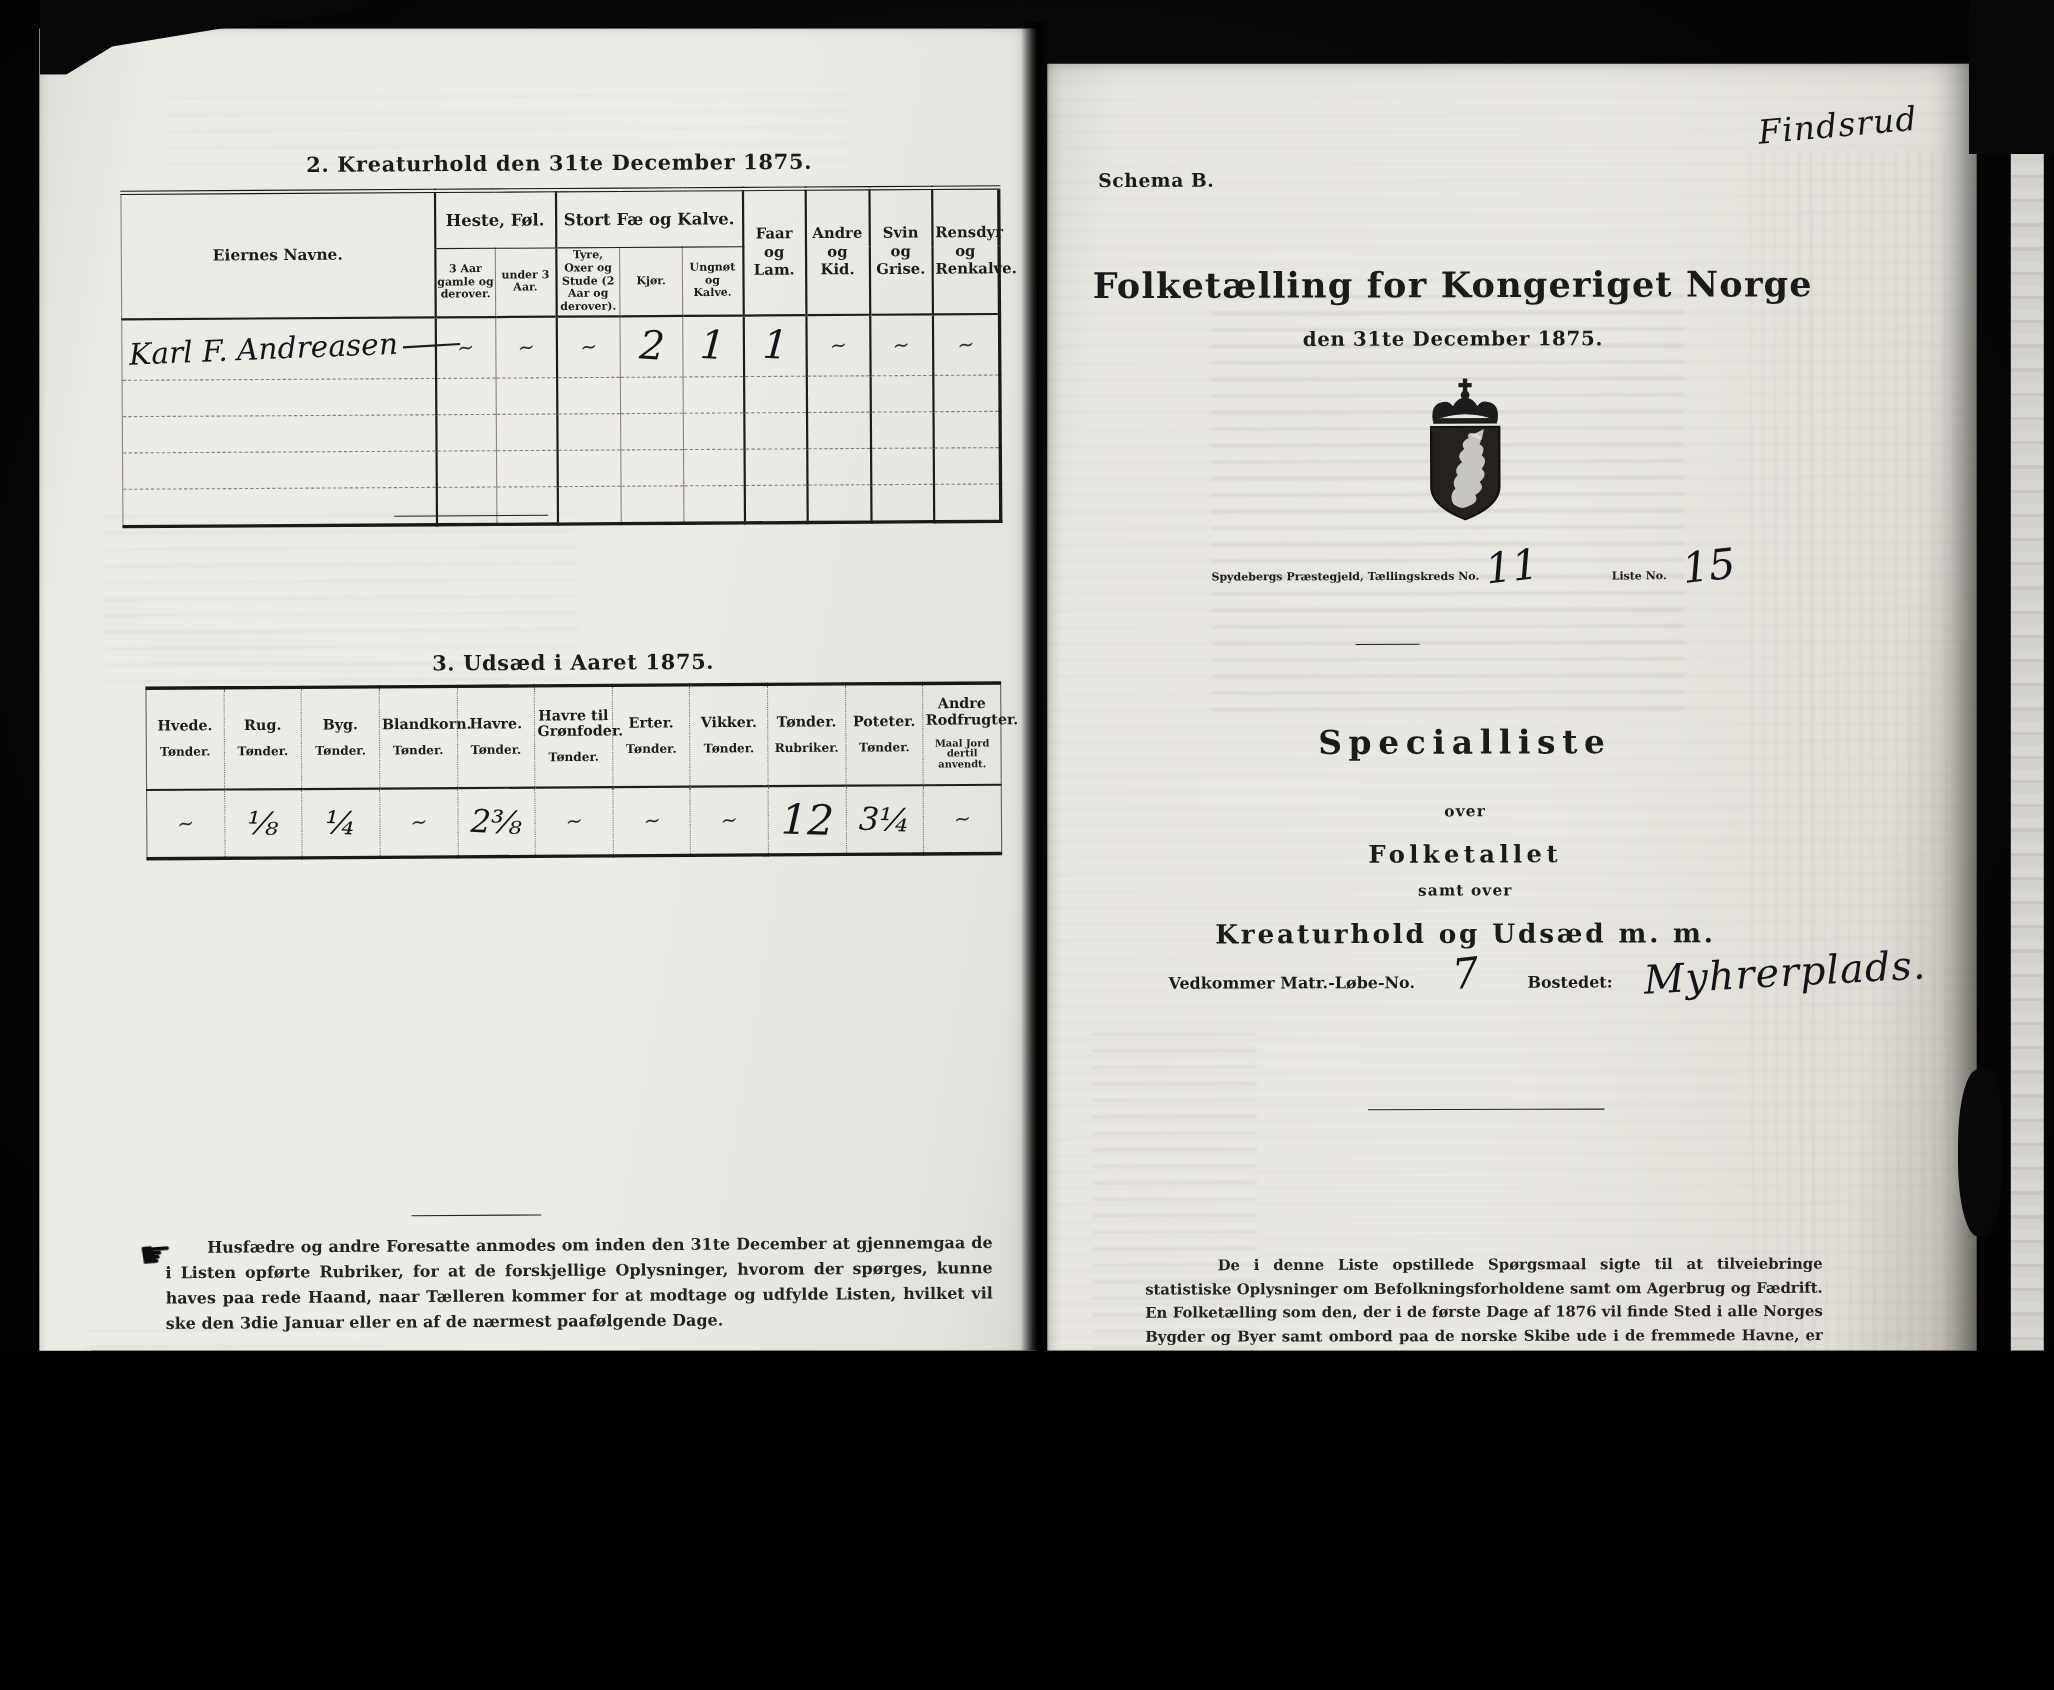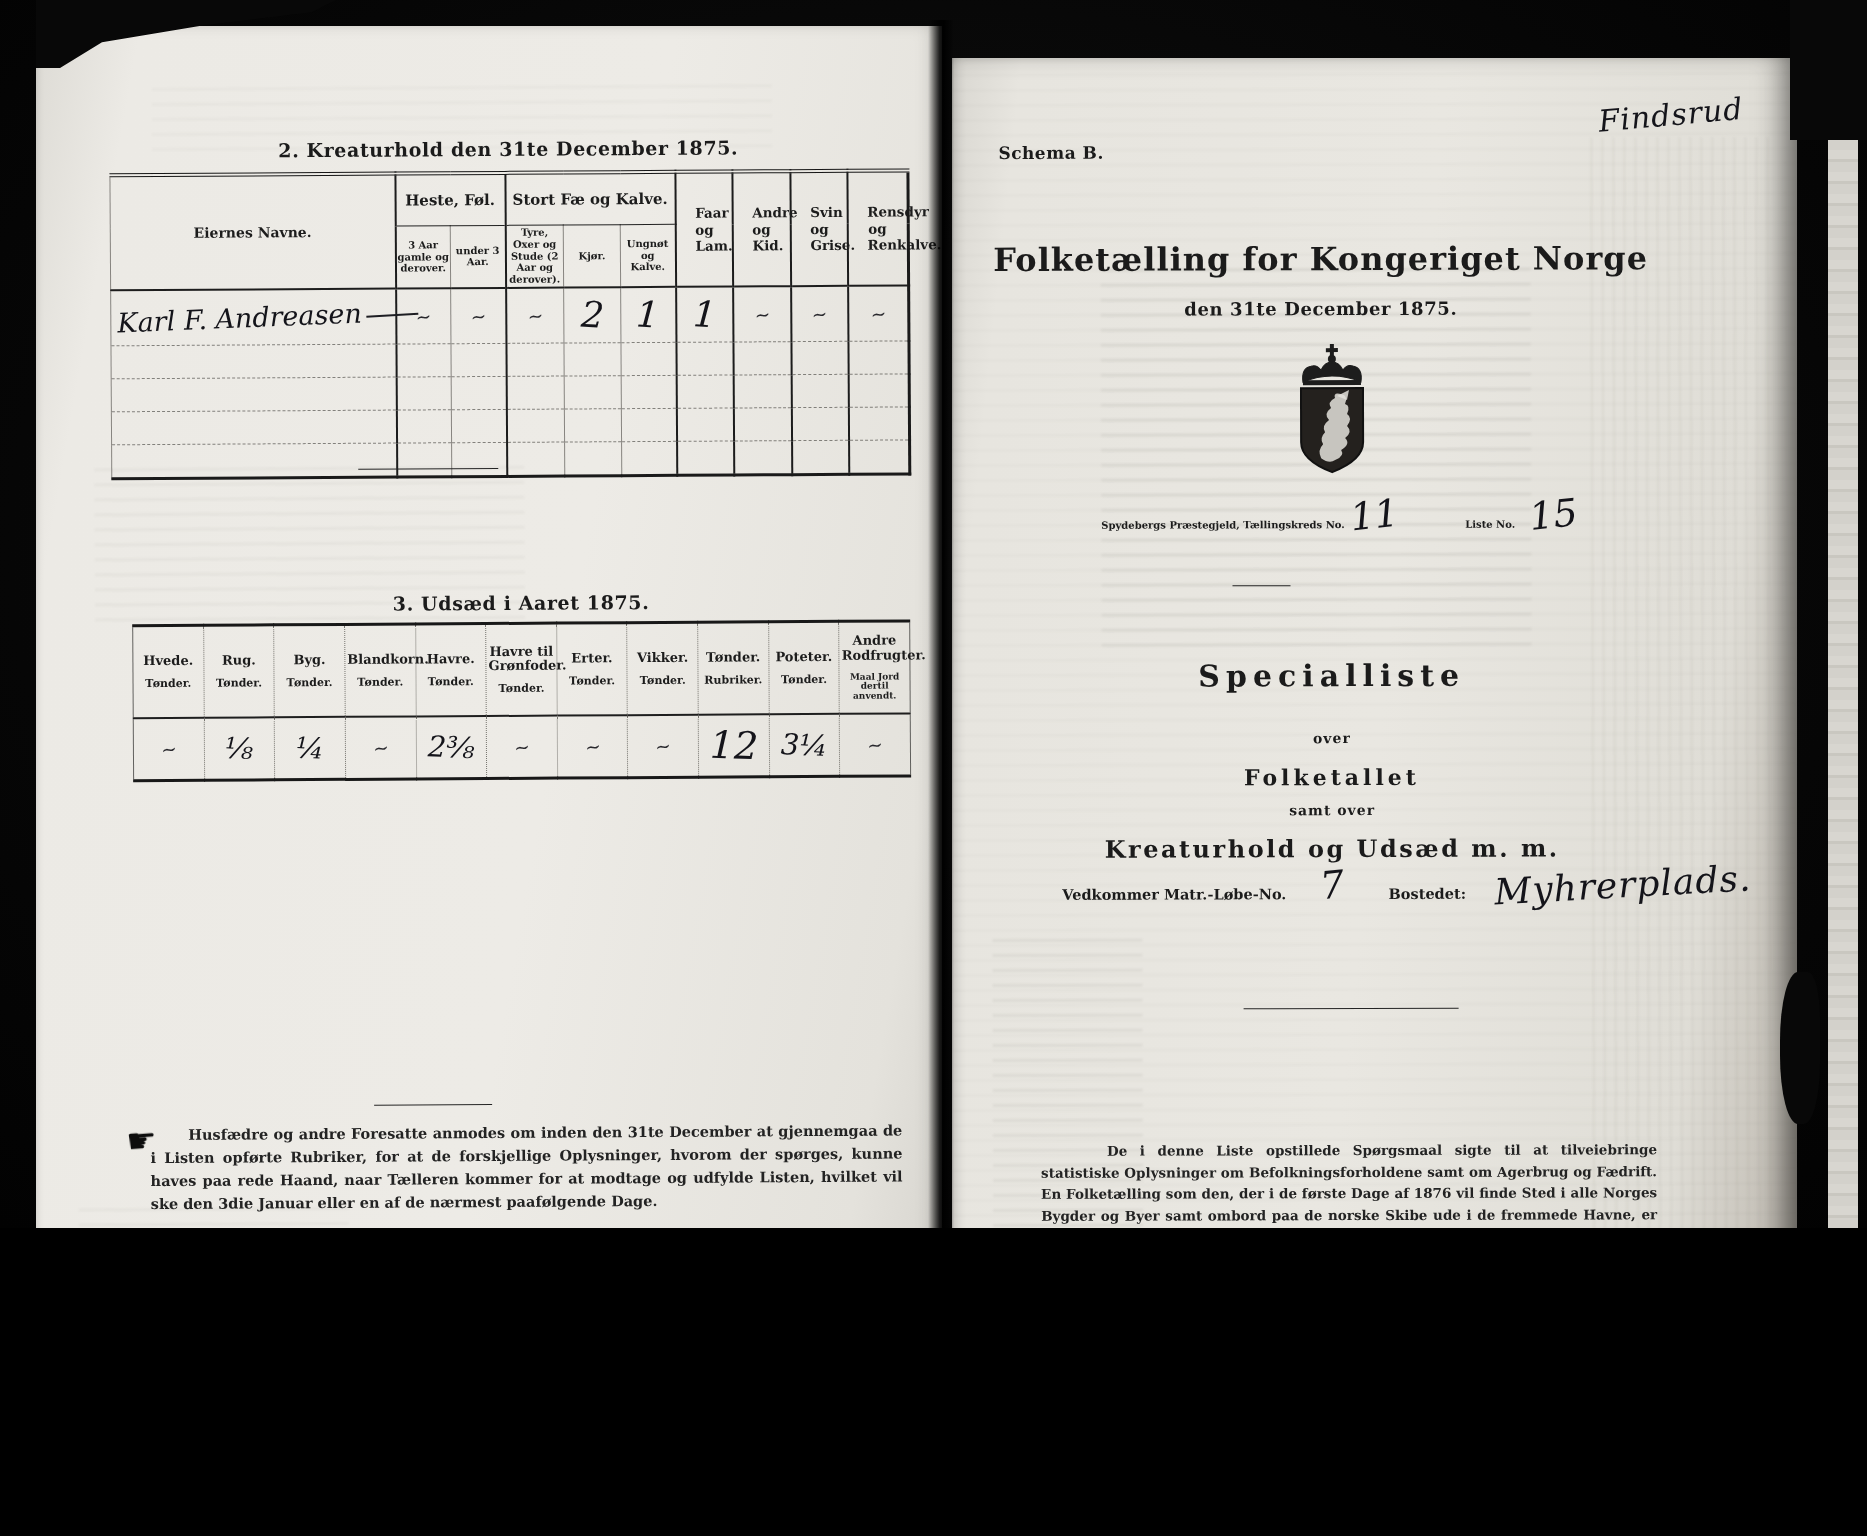--- a/index.html
+++ b/index.html
@@ -53,21 +53,21 @@
   .tbl-title{position:absolute;font-weight:700;font-size:19px;letter-spacing:.6px;text-align:center;}
   table{border-collapse:collapse;table-layout:fixed;}
   #t1{position:absolute;left:77px;top:145px;width:798px;
       border-top:4px double #171717;border-bottom:3px solid #1a1a1a;
       border-left:1px solid rgba(50,50,48,.45);border-right:3px solid #1a1a1a;}
   #t1 th,#t1 td{border-left:1px solid rgba(52,50,46,.55);padding:0;overflow:visible;}
   #t1 .bl{border-left:2.6px solid #1c1c1c;}
   #t1 thead th{font-weight:700;vertical-align:middle;text-align:center;}
   #t1 .owner{font-size:14px;}
   #t1 .grp{font-size:15px;height:50px;border-bottom:1.4px solid #222;}
-  #t1 .tall{font-size:13.5px;line-height:1.25;padding:0 19px;}
+  #t1 .tall{font-size:13.5px;line-height:1.25;padding:0 2px;}
   #t1 .sub{font-size:10px;line-height:1.18;height:48px;font-weight:700;padding:1px 1px;}
   #t1 tbody tr:first-child td{border-top:2.2px solid #1d1d1d;}
   #t1 tbody td{border-top:1px dashed rgba(60,58,54,.6);text-align:center;vertical-align:middle;}
   #t1 tr.fill td{height:54px;}
   #t1 tr.empty td{height:32px;}
   #t1 .name{text-align:left;padding-left:6px;}
   .name-hand{font-size:27px;white-space:nowrap;display:inline-block;transform:rotate(-2deg);}
   .name-hand::after{content:"";display:inline-block;width:52px;border-bottom:2px solid #1d1d22;margin-left:5px;transform:translateY(-5px) rotate(-1deg);}
   .v-lg{font-size:36px;display:inline-block;transform:rotate(4deg);line-height:1;}
   .v-sm{font-size:19px;display:inline-block;transform:rotate(-8deg);opacity:.9;}
@@ -308,21 +308,21 @@
   </div>
 
   <div class="page" id="page-right">
     <div class="tilt-r">
 
       <div class="ghost" style="left:0;top:0;width:845px;height:1442px;opacity:.18;"></div>
       <div class="ghost" style="left:150px;top:210px;width:430px;height:380px;"></div>
       <div class="ghost v" style="left:640px;top:80px;width:185px;height:1300px;opacity:.6;"></div>
       <div class="ghost" style="left:40px;top:880px;width:150px;height:340px;"></div>
 
-      <div class="schema print" style="left:48px;top:84px;">Schema B.</div>
+      <div class="schema print" style="left:48px;top:96px;">Schema B.</div>
 
       <div class="hand hand-topright" style="left:648px;top:40px;">Findsrud</div>
 
       <div class="center-block" style="left:20px;top:182px;width:700px;">
         <div class="main-title print">Folketælling for Kongeriget Norge</div>
       </div>
       <div class="center-block" style="left:20px;top:240px;width:700px;">
         <div class="sub-title print">den 31te December 1875.</div>
       </div>
 

